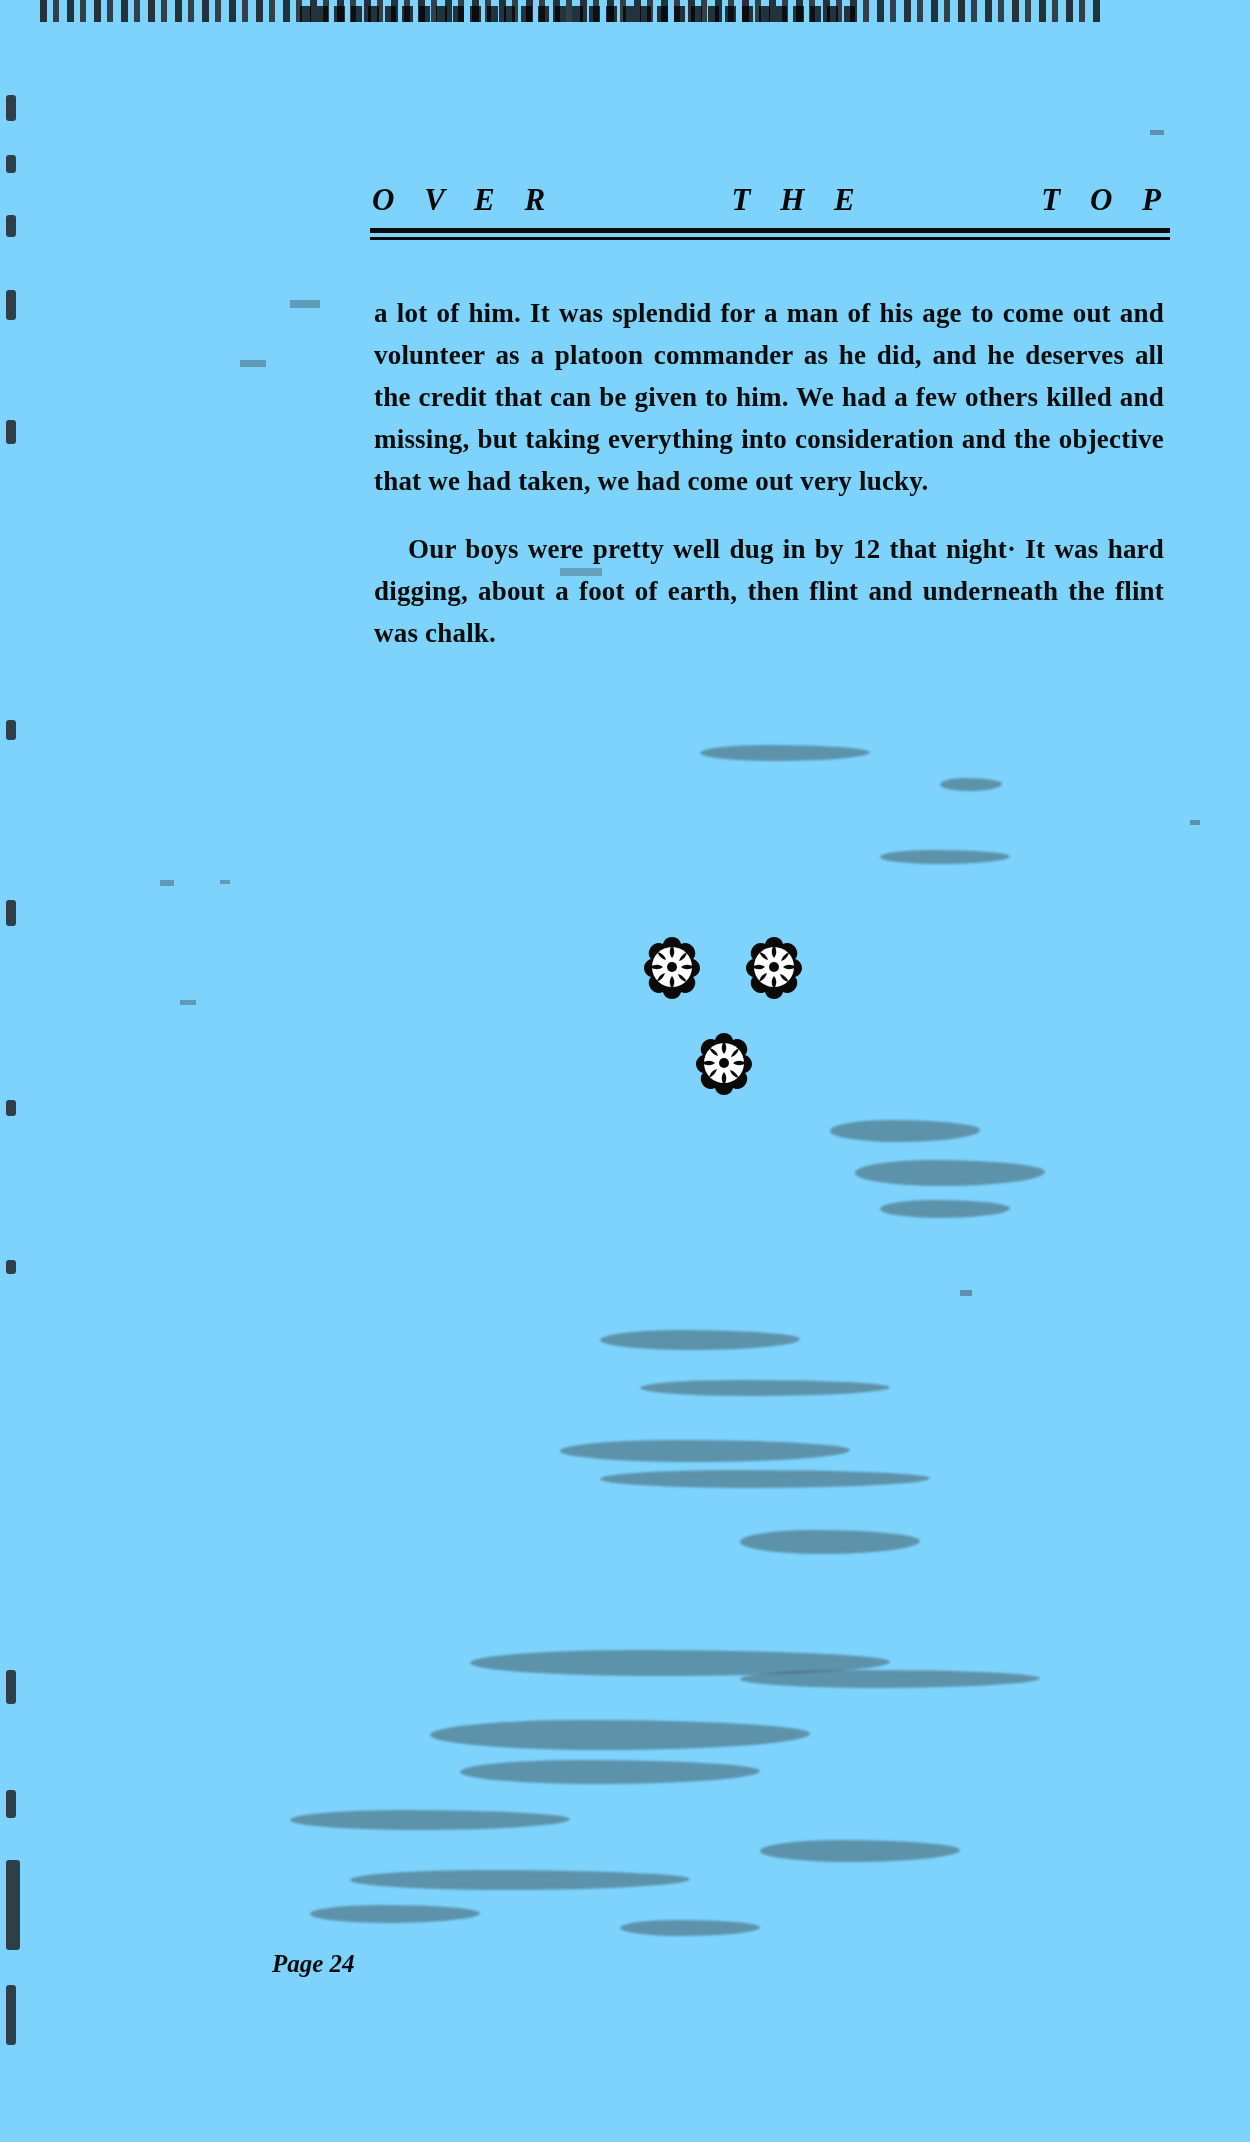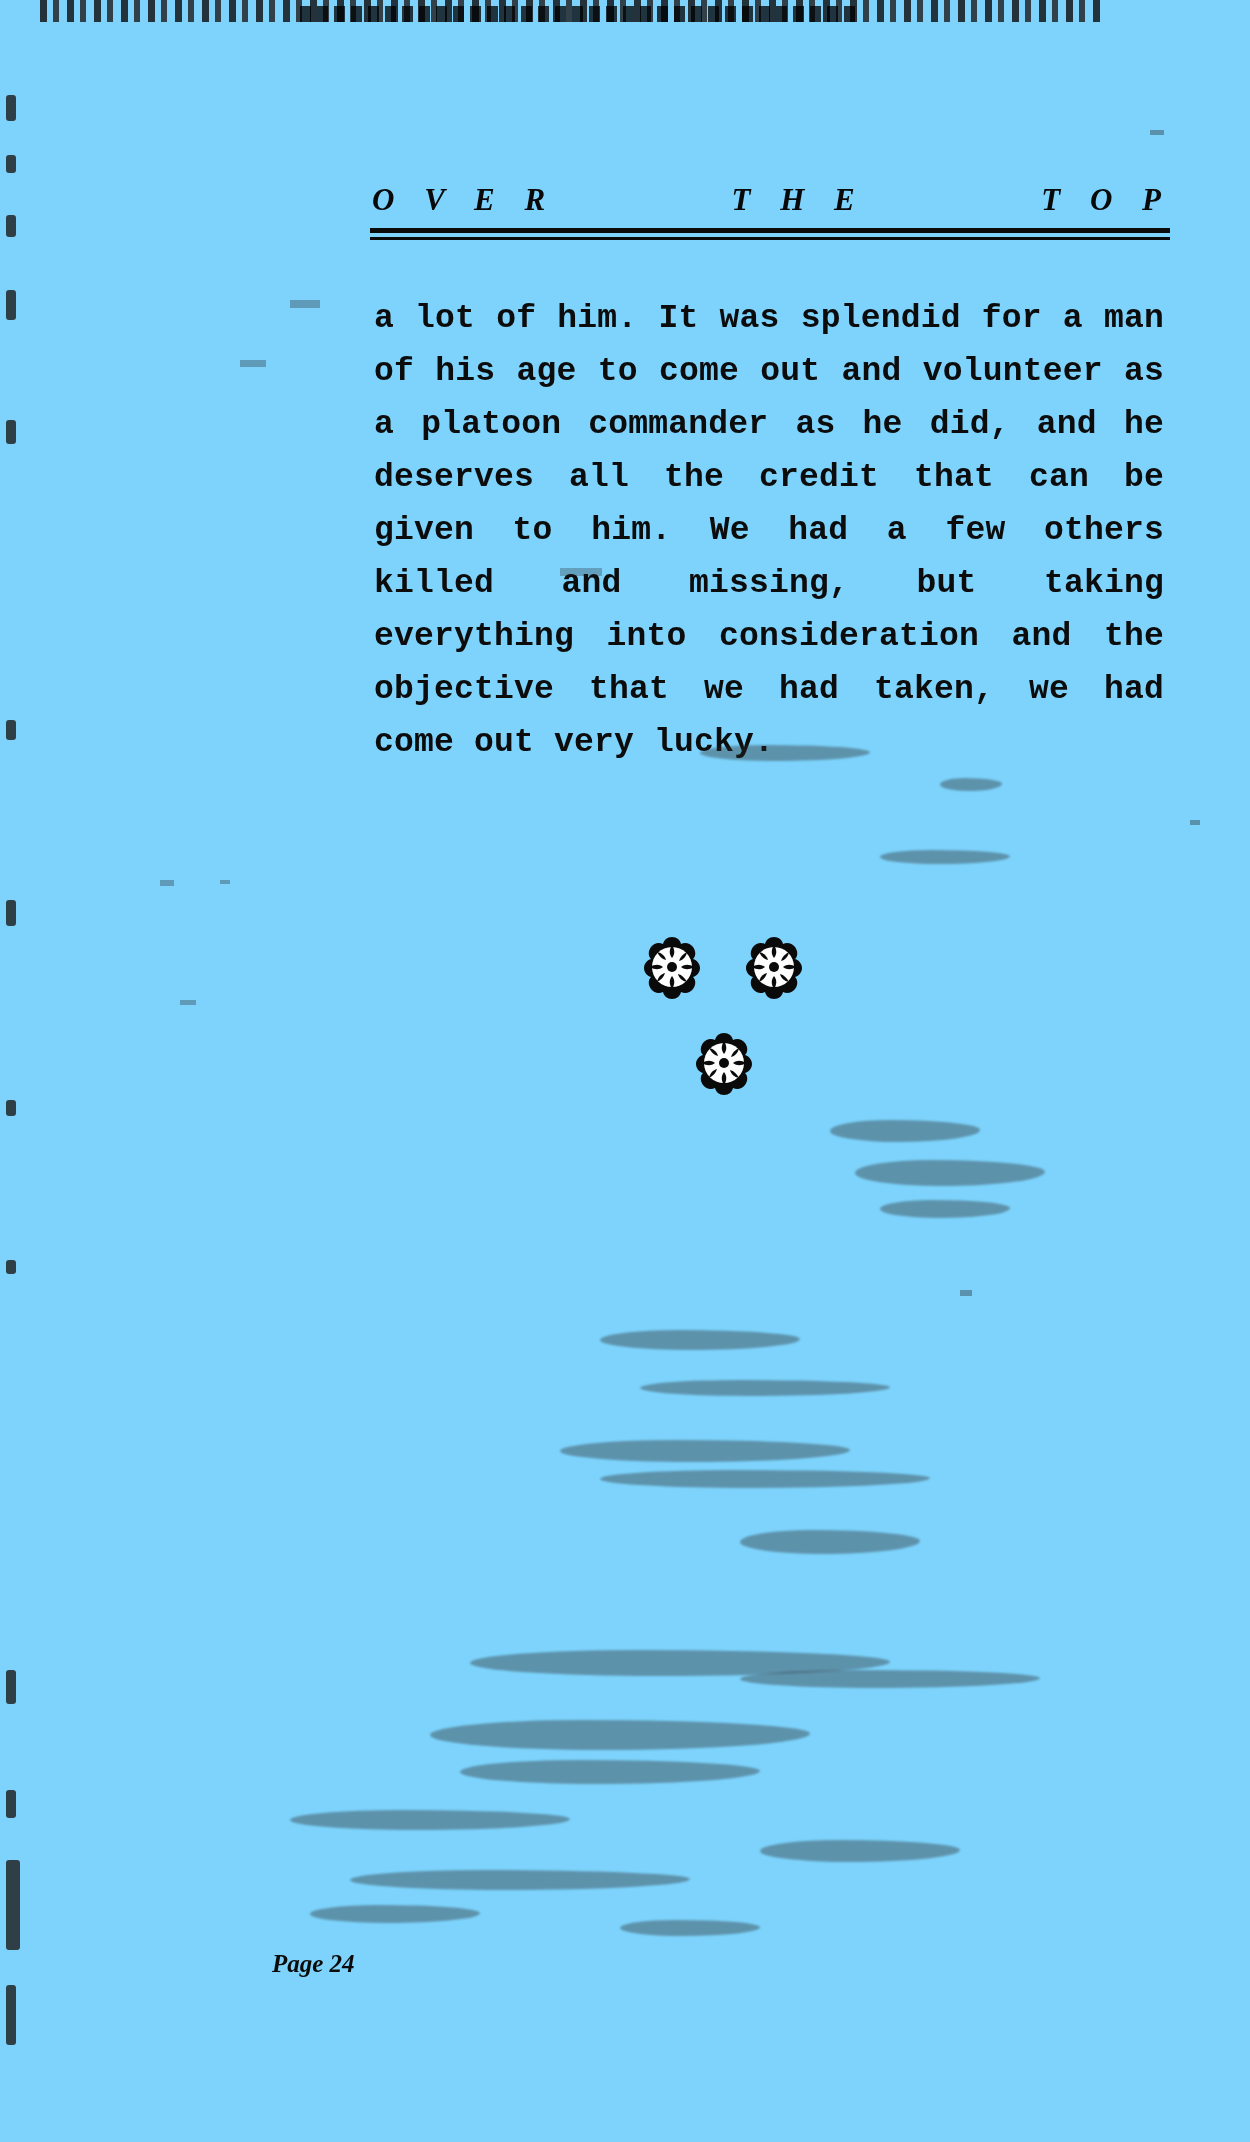--- a/index.html
+++ b/index.html
@@ -108,23 +108,23 @@
 
   
   .body {
     position: absolute;
     left: 374px;
     top: 292px;
     width: 790px;
   }
   .body p {
     margin: 0 0 0 0;
-    font-family: Liberation Mono, monospace;
-    font-size: 33px;
-    line-height: 53px;
+    font-family: Liberation Serif, serif;
+    font-size: 27px;
+    line-height: 42px;
     font-weight: 600;
     color: #0c0c0c;
     text-align: justify;
     letter-spacing: .2px;
   }
   .body p.indent { text-indent: 34px; }
   .body p + p { margin-top: 26px; }
 
   
   .ornaments {
@@ -186,20 +186,21 @@
   </div>
 
   <div class="rule-wrap">
     <div class="rule-thick"></div>
     <div class="rule-gap"></div>
     <div class="rule-thin"></div>
   </div>
 
   <div class="body">
     <p>a lot of him.   It was splendid for a man of his age to come out and volunteer as a platoon commander as he did, and he deserves all the credit that can be given to him.   We had a few others killed and missing, but taking everything into consideration and the objective that we had taken, we had come out very lucky.</p>
+    <p class="indent">Our boys were pretty well dug in by 12 that night· It was hard digging, about a foot of earth, then flint and underneath the flint was chalk.</p>
   </div>
 
   <div class="ornaments">
     <div class="orn orn-a">
       <svg viewBox="0 0 64 64" aria-hidden="true">
         <g fill="currentColor">
           <path d="M32 2c5 0 8 3 9 7 4-2 9-1 12 3s3 9 0 12c4 1 7 5 7 9s-3 8-7 9c3 3 3 8 0 12s-8 5-12 3c-1 4-4 7-9 7s-8-3-9-7c-4 2-9 1-12-3s-3-9 0-12c-4-1-7-5-7-9s3-8 7-9c-3-3-3-8 0-12s8-5 12-3c1-4 4-7 9-7z"></path>
         </g>
         <g fill="#fdfdfd">
           <circle cx="32" cy="32" r="20"></circle>

